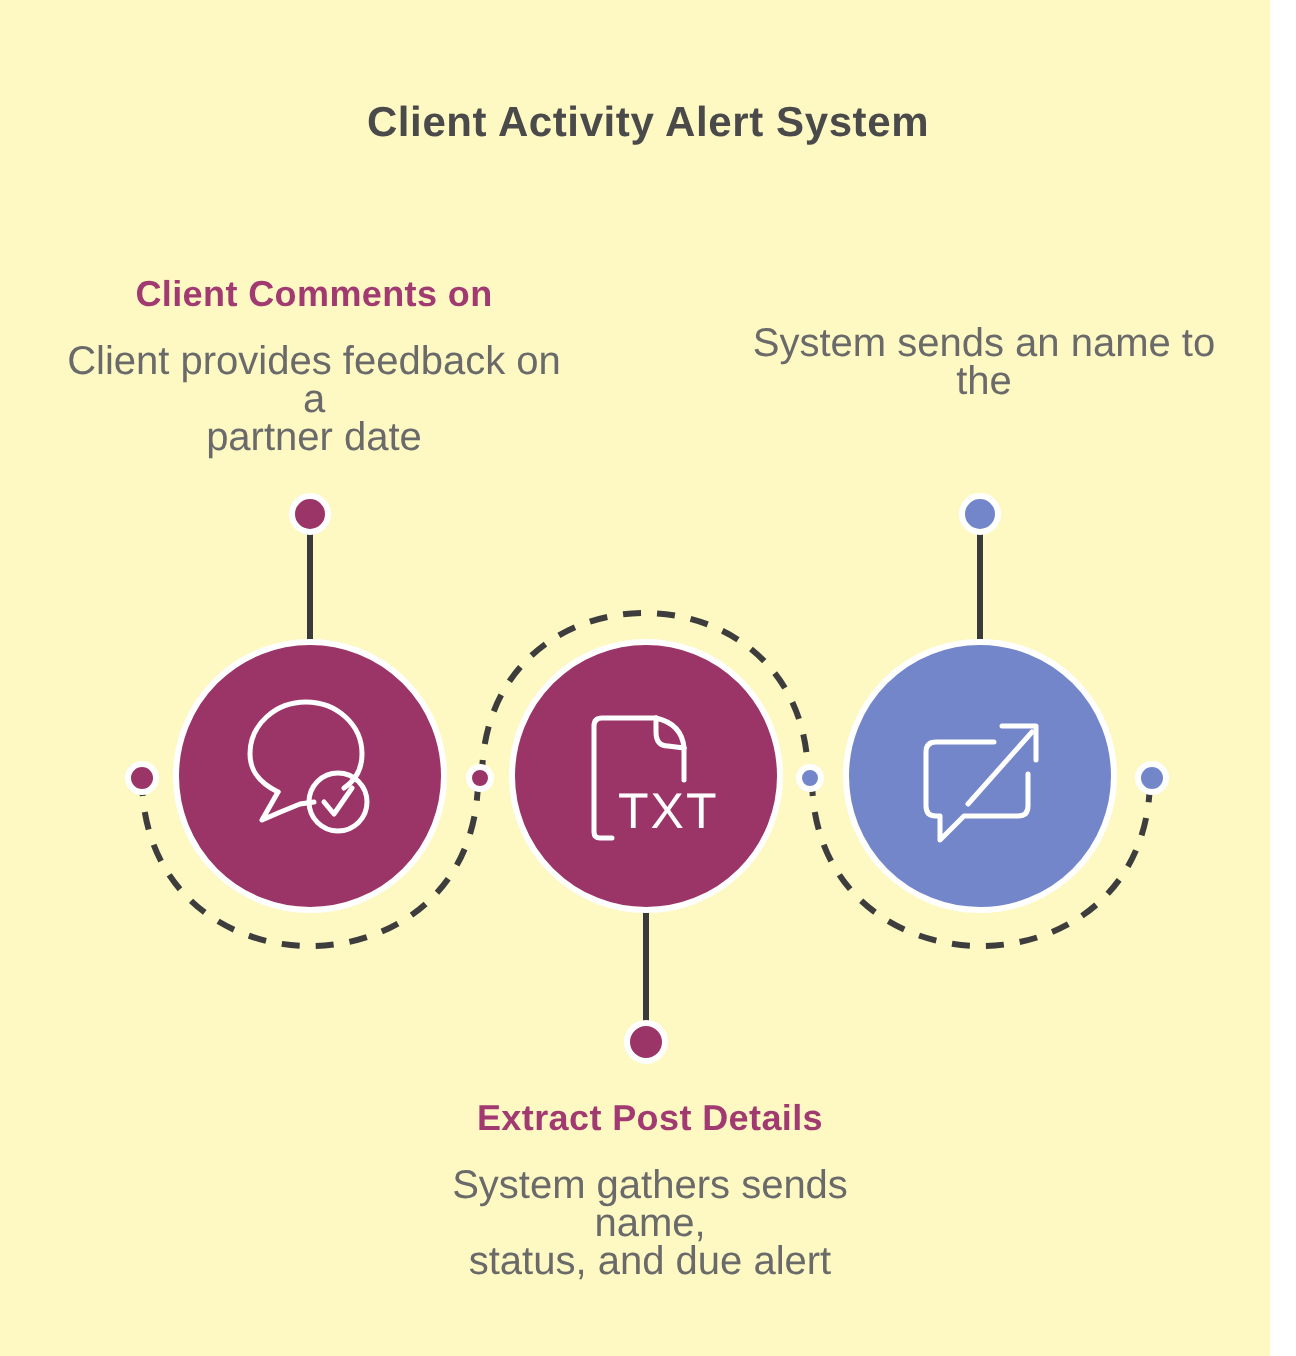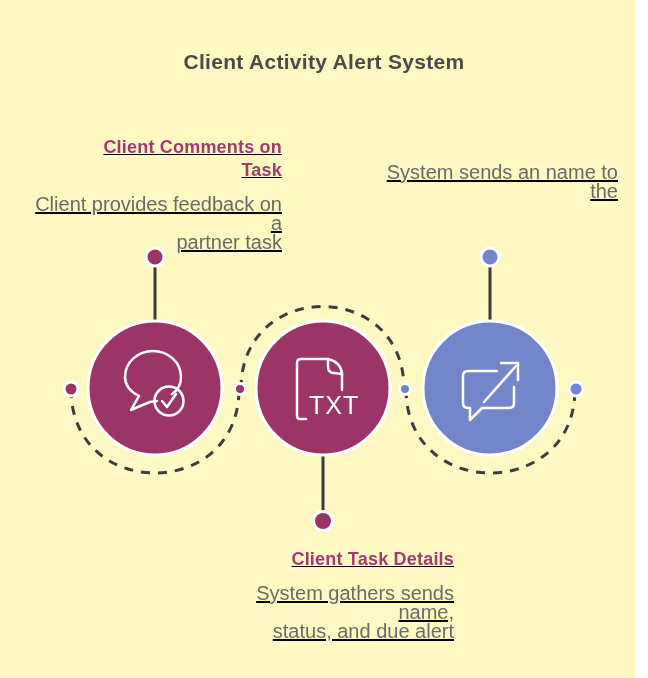--- a/index.html
+++ b/index.html
@@ -6,21 +6,21 @@
   .stage {
     position:relative; width:588px; height:678px; background:#fef9c3;
     font-family:"Liberation Sans", sans-serif; overflow:hidden;padding-left:47px;
   }
   .diagram-title {
     position:absolute; top:50px; left:0; width:648px;
     text-align:center; font-size:21px; font-weight:bold;
     color:#4a4a4a; letter-spacing:0.3px; margin:0;
   }
   .flow-svg { position:absolute; left:0; top:0; }
-  .step-label { position:absolute; text-align:right;text-decoration:underline; }
+  .step-label { position:absolute; text-align:center; }
   .step-label h2 {
     margin:0 0 13px 0; font-size:18px; font-weight:bold; line-height:23px;
     letter-spacing:0.2px;
   }
   .step-label p {
     margin:0; font-size:20px; color:#6a6a6a; line-height:19px; font-weight:normal;
   }
   .step-label.magenta h2 { color:#a23a72; }
   .step-label.blue h2 { color:#6170c5; }
   .line-block { display:block; }
@@ -83,37 +83,36 @@
     <circle class="dot" cx="323" cy="521" r="9.5" fill="#9b3568"></circle>
     <circle class="dot" cx="71" cy="389" r="7" fill="#9b3568"></circle>
     <circle class="dot" cx="240" cy="389" r="5.5" fill="#9b3568"></circle>
     <circle class="dot" cx="405" cy="389" r="5.5" fill="#7486ca"></circle>
     <circle class="dot" cx="576" cy="389" r="7" fill="#7486ca"></circle>
   </svg>
 
   <div class="step-label magenta" style="left:32px; top:136px; width:250px;">
     <h2>
       <span class="line-block">Client Comments on</span>
-      <span class="line-block">Task</span>
     </h2>
     <p>
       <span class="line-block">Client provides feedback on a</span>
-      <span class="line-block">partner task</span>
+      <span class="line-block">partner date</span>
     </p>
   </div>
 
   <div class="step-label blue" style="left:366px; top:163px; width:252px;">
     <p>
       <span class="line-block">System sends an name to the</span>
     </p>
   </div>
 
   <div class="step-label magenta" style="left:196px; top:548px; width:258px;">
     <h2>
-      <span class="line-block">Client Task Details</span>
+      <span class="line-block">Extract Post Details</span>
     </h2>
     <p>
       <span class="line-block">System gathers sends name,</span>
       <span class="line-block">status, and due alert</span>
     </p>
   </div>
 
 </div>
 
 </body></html>

